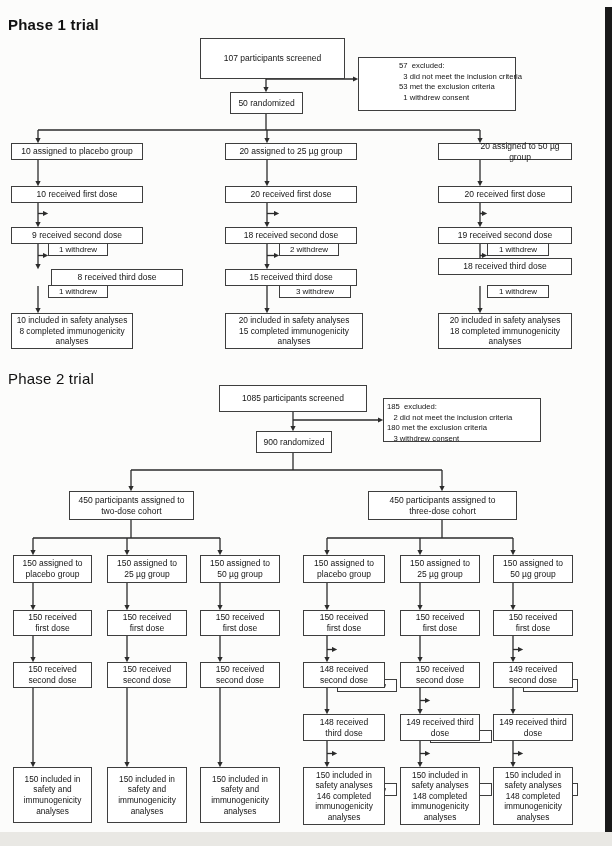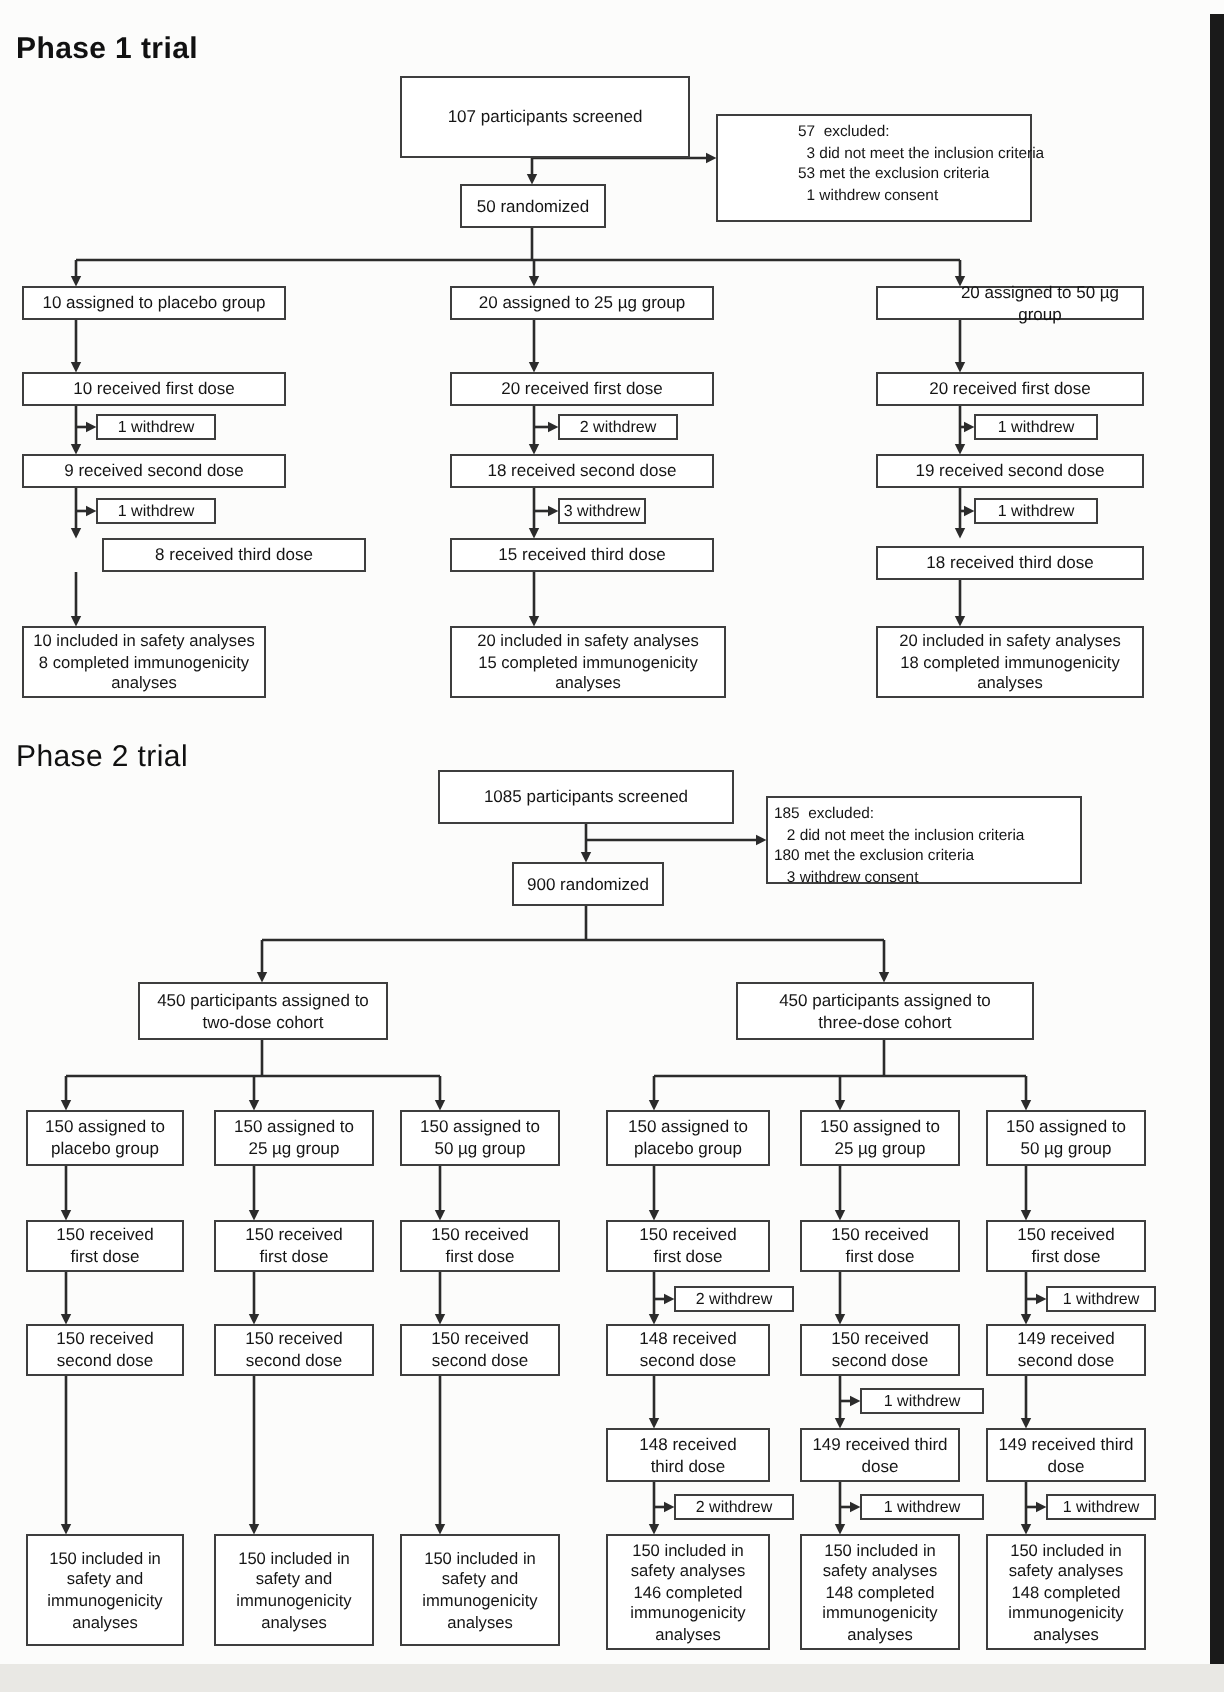--- a/index.html
+++ b/index.html
@@ -11,21 +11,21 @@
   }
   .hd{position:absolute;font-size:15px;letter-spacing:.2px;color:#111;}
   .bx{
     position:absolute;box-sizing:border-box;
     border:1px solid #3e3e3e;background:#fff;
     display:flex;align-items:center;justify-content:center;
     text-align:center;font-size:8.5px;line-height:11px;
     white-space:pre-line;padding:1px 2px;
   }
   .bold{font-weight:normal;}
-  .wd{font-size:8px;line-height:10px;padding:0 1px;}
+  .wd{font-size:8px;line-height:10px;padding:0 1px;margin-top:36px;}
   .pre{
     white-space:pre;text-align:left;
     justify-content:flex-start;align-items:flex-start;
     font-size:7.7px;line-height:10.6px;padding:3px 3px;
   }
   .fin{font-size:8.3px;line-height:10.6px;}
   .fin5{font-size:8.3px;line-height:10.4px;}
   #connectors{position:absolute;left:0;top:0;pointer-events:none;}
   .ln{stroke:#2b2b2b;stroke-width:1.3;fill:none;}
   #edge-bar{position:absolute;top:7px;width:7px;height:825px;}
@@ -139,32 +139,32 @@
   <div class="bx wd" style="left:48px;top:249px;width:60px;height:13px;">1 withdrew</div>
   <div class="bx" style="left:11px;top:269px;width:132px;height:17px;margin-left:40px;">8 received third dose</div>
   <div class="bx fin" style="left:11px;top:313px;width:122px;height:36px;">10 included in safety analyses
 8 completed immunogenicity
 analyses</div>
 
   <div class="bx" style="left:225px;top:143px;width:132px;height:17px;">20 assigned to 25 µg group</div>
   <div class="bx" style="left:225px;top:186px;width:132px;height:17px;">20 received first dose</div>
   <div class="bx wd" style="left:279px;top:207px;width:60px;height:13px;">2 withdrew</div>
   <div class="bx" style="left:225px;top:227px;width:132px;height:17px;">18 received second dose</div>
-  <div class="bx wd" style="left:279px;top:249px;width:44px;height:13px;">3 withdrew</div>
+  <div class="bx wd" style="left:279px;top:249px;width:72px;height:13px;">3 withdrew</div>
   <div class="bx" style="left:225px;top:269px;width:132px;height:17px;">15 received third dose</div>
   <div class="bx fin" style="left:225px;top:313px;width:138px;height:36px;">20 included in safety analyses
 15 completed immunogenicity
 analyses</div>
 
   <div class="bx" style="left:438px;top:143px;width:134px;height:17px;padding-left:32px;">20 assigned to 50 µg group</div>
   <div class="bx" style="left:438px;top:186px;width:134px;height:17px;">20 received first dose</div>
   <div class="bx wd" style="left:487px;top:207px;width:62px;height:13px;">1 withdrew</div>
   <div class="bx" style="left:438px;top:227px;width:134px;height:17px;">19 received second dose</div>
   <div class="bx wd" style="left:487px;top:249px;width:62px;height:13px;">1 withdrew</div>
-  <div class="bx" style="left:438px;top:273px;width:134px;height:17px;">18 received third dose</div>
+  <div class="bx" style="left:438px;top:258px;width:134px;height:17px;">18 received third dose</div>
   <div class="bx fin" style="left:438px;top:313px;width:134px;height:36px;">20 included in safety analyses
 18 completed immunogenicity
 analyses</div>
 
   <div class="hd" style="left:8px;top:370px;">Phase 2 trial</div>
 
   <div class="bx" style="left:219px;top:385px;width:148px;height:27px;">1085 participants screened</div>
   <div class="bx pre" style="left:383px;top:398px;width:158px;height:44px;">185  excluded:
    2 did not meet the inclusion criteria
 180 met the exclusion criteria

